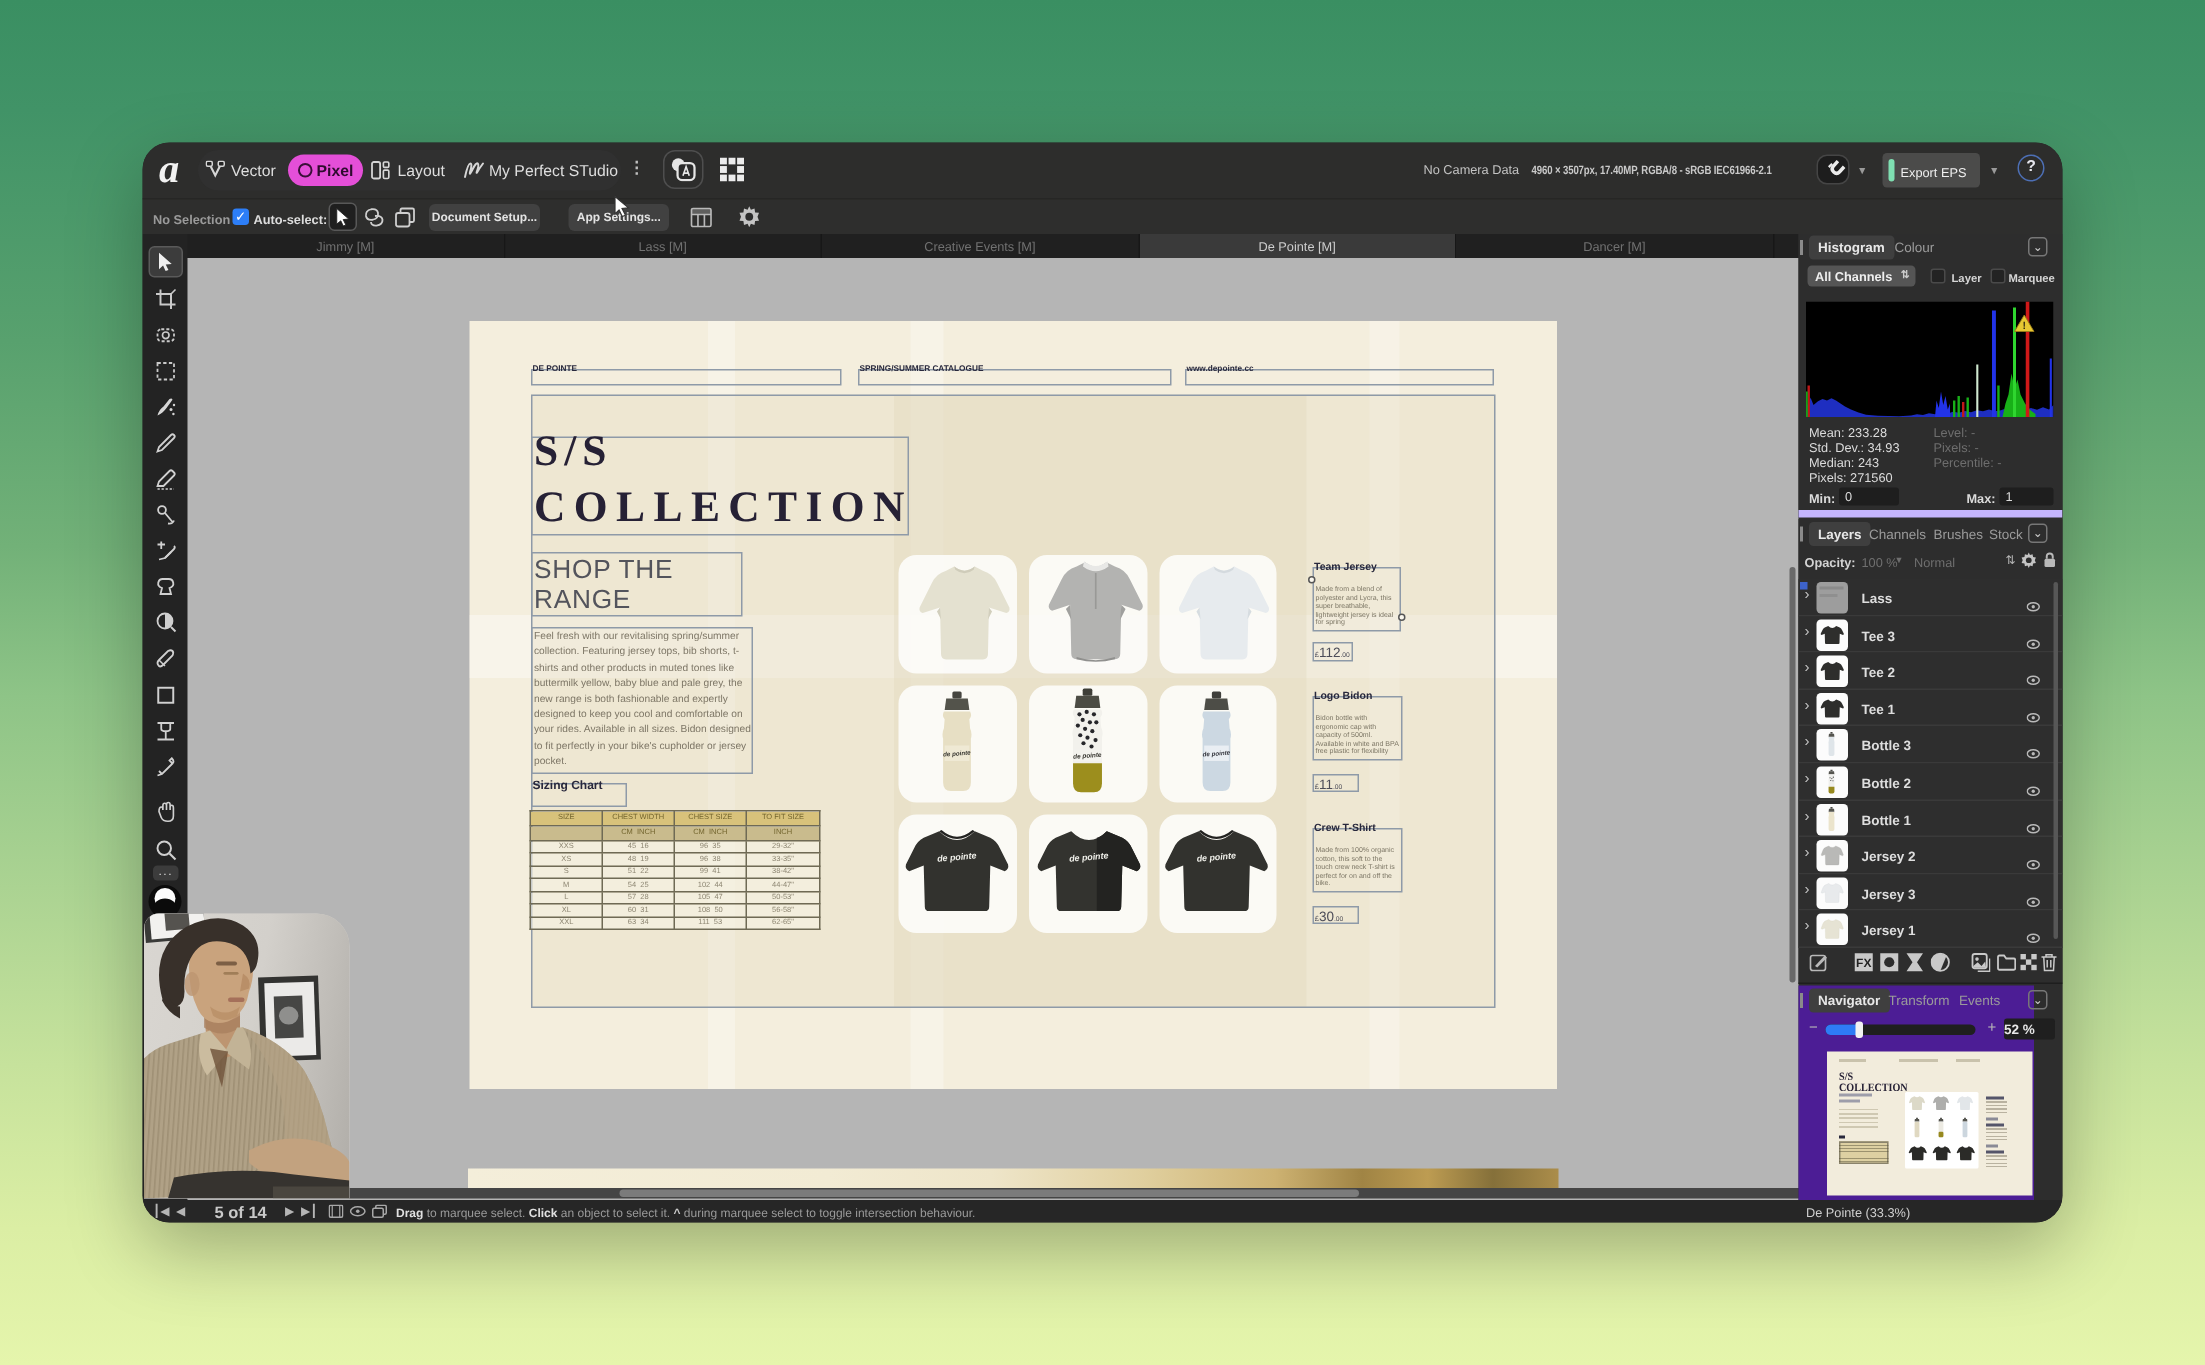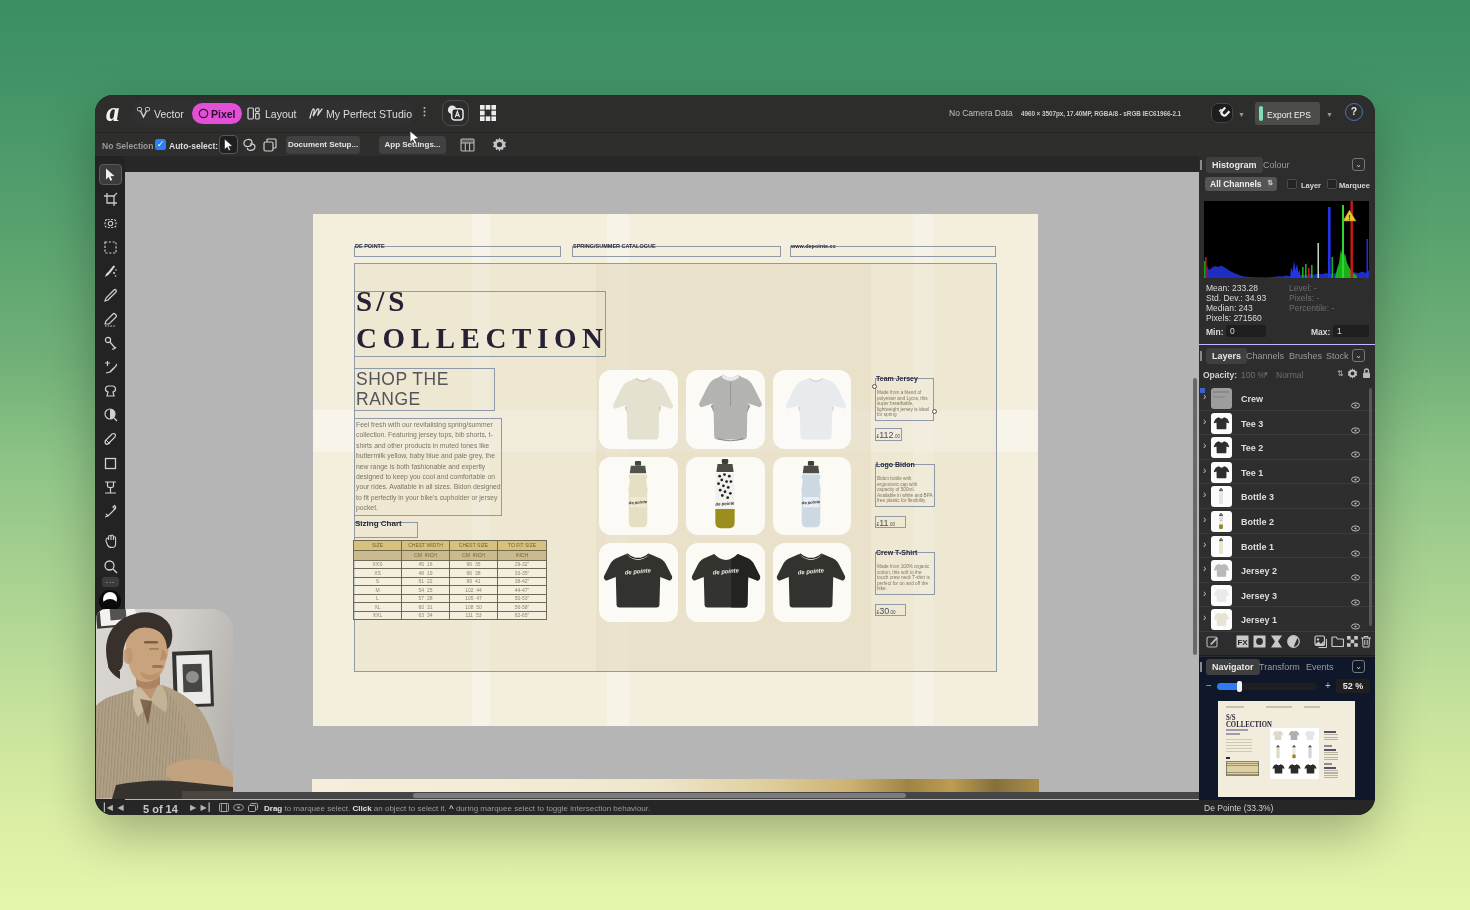--- a/index.html
+++ b/index.html
@@ -136,20 +136,27 @@
         <path d="M1 5 L14 5 M5.3 5 L5.3 13 M9.6 5 L9.6 13" stroke="#b9b9b9" stroke-width="1.1"></path>
         <rect x="1" y="1" width="13" height="4" fill="#b9b9b9" opacity="0.35"></rect>
       </svg>
     <svg class="abs" style="left:397px;top:4px" width="15" height="15" viewBox="0 0 15 15">
         <path d="M7.5 0.5 L8.6 2.8 L11 2 L11.4 4.6 L14 4.9 L13 7.5 L14 10.1 L11.4 10.4 L11 13 L8.6 12.2 L7.5 14.5 L6.4 12.2 L4 13 L3.6 10.4 L1 10.1 L2 7.5 L1 4.9 L3.6 4.6 L4 2 L6.4 2.8Z" fill="#c4c4c4"></path>
         <circle cx="7.5" cy="7.5" r="2.6" fill="#2c2c2c"></circle>
       </svg>
     <svg class="abs" style="left:313px;top:-3px" width="13" height="16" viewBox="0 0 13 16">
         <path d="M2 1 L11 8.5 L6.7 9 L9 13.5 L6.8 14.4 L4.7 10 L2 12.6Z" fill="#fff" stroke="#333" stroke-width="0.8"></path>
       </svg>
+  </div>
+  <div id="tabstrip">
+    <div class="dtab">Jimmy [M]</div>
+    <div class="dtab">Lass [M]</div>
+    <div class="dtab">Creative Events [M]</div>
+    <div class="dtab active">De Pointe [M]</div>
+    <div class="dtab">Dancer [M]</div>
   </div>
   <div id="leftbar">
     <div class="abs" style="left:4px;top:8px;width:23px;height:21px;background:#3c3c3c;border:1px solid #5a5a5a;border-radius:4px"></div>
     <svg class="tool" style="top:11px" viewBox="0 0 15 15">
         <path d="M3 1.5 L11.5 9 L7.5 9.3 L9.3 13 L7.4 13.7 L5.7 10 L3 12.5Z" fill="#f0f0f0"></path>
       </svg>
     <svg class="tool" style="top:36px" viewBox="0 0 15 15">
         <path d="M4 1 L4 11 L14 11 M1 4 L11 4 L11 14" stroke="#c9c9c9" stroke-width="1.3" fill="none"></path>
         <path d="M11 4 L14 1" stroke="#c9c9c9" stroke-width="1.1"></path>
       </svg>
@@ -408,21 +415,21 @@
     </div>
 
     <div class="abs" style="left:187px;top:607px;width:727px;height:19px;background:linear-gradient(90deg,#f4eeda 0%,#f2ebd4 33%,#eee5c9 48%,#e0cf9e 62%,#cdb272 74%,#a08444 82%,#bd9c52 88%,#85703a 94%,#ab8d4a 100%)"></div>
 
     <div class="abs" style="left:0;top:620px;width:1075px;height:7px;background:#454545"></div>
     <div class="abs" style="left:288px;top:621px;width:493px;height:5px;background:#7b7b7b;border-radius:3px"></div>
     <div class="abs" style="left:1068px;top:206px;width:4px;height:277px;background:#565656;border-radius:2px;opacity:0.8"></div>
   </div>
   <div id="rpanel">
 
-    <div class="abs" style="left:0;top:0;width:176px;height:189px;background:#2d2d2d;border-bottom:1px solid #c4b5fd">
+    <div class="abs" style="left:0;top:0;width:176px;height:189px;background:#2d2d2d;border-bottom:5px solid #c4b5fd">
       <div class="abs" style="left:1px;top:4px;width:2px;height:10px;background:#8a8a8a"></div>
       <div class="abs ptab" style="left:7px;top:1px;padding:3px 6px;font-size:9px">Histogram</div>
       <div class="abs" style="left:64px;top:4px;color:#9b9b9b;font-size:9px">Colour</div>
       <div class="chev" style="left:153px;top:2px">⌄</div>
       <div class="abs" style="left:6px;top:21px;width:72px;height:14px;background:#555;border-radius:3px;color:#efefef;font-size:8.5px;font-weight:bold;padding:2px 5px">All Channels<span style="position:absolute;right:4px;top:2px;font-size:7px;color:#ccc">⇅</span></div>
       <div class="abs" style="left:88px;top:23px;width:10px;height:10px;background:#232323;border:1px solid #4a4a4a;border-radius:2px"></div>
       <div class="abs" style="left:102px;top:24.5px;color:#d6d6d6;font-size:7.5px;font-weight:bold">Layer</div>
       <div class="abs" style="left:128px;top:23px;width:10px;height:10px;background:#232323;border:1px solid #4a4a4a;border-radius:2px"></div>
       <div class="abs" style="left:140px;top:24.5px;color:#d6d6d6;font-size:7.5px;font-weight:bold">Marquee</div>
       <svg class="abs" style="left:5px;top:45px" width="165" height="77" viewBox="0 0 165 77">
@@ -473,21 +480,21 @@
           <rect x="1" y="4.5" width="7" height="5.5" rx="1" fill="#b9b9b9"></rect>
           <path d="M2.5 4.5 L2.5 3 Q2.5 1 4.5 1 Q6.5 1 6.5 3 L6.5 4.5" fill="none" stroke="#b9b9b9" stroke-width="1.3"></path>
         </svg>
       <div id="layerlist" class="abs" style="left:0;top:40px;width:176px">
         <div class="lrow">
             <span class="lx">›</span>
             <span class="lth" style="background:#9d9d9d">
               <span style="position:absolute;left:2px;top:3px;width:16px;height:2px;background:#8a8a8a"></span>
               <span style="position:absolute;left:2px;top:8px;width:12px;height:2px;background:#8f8f8f"></span>
             </span>
-            <span class="lnm">Crew</span>
+            <span class="lnm">Lass</span>
             <span class="leye"><svg width="9" height="7" viewBox="0 0 9 7">
                 <ellipse cx="4.5" cy="3.5" rx="4" ry="2.6" fill="none" stroke="#b9b9b9"></ellipse>
                 <circle cx="4.5" cy="3.5" r="1.1" fill="#b9b9b9"></circle>
               </svg></span>
             <span style="position:absolute;left:1px;top:2px;width:5px;height:5px;background:#3d62c9"></span>
           </div>
         <div class="lrow">
             <span class="lx">›</span>
             <span class="lth"><svg width="17" height="15" viewBox="0 0 100 90" style="margin:3px 2px">
                 <path d="M34 8 L20 14 Q14 17 11 24 L4 38 Q3 42 7 44 L20 39 L21 76 Q21 80 25 80 L75 80 Q79 80 79 76 L80 39 L93 44 Q97 42 96 38 L89 24 Q86 17 80 14 L66 8 Q58 16 50 16 Q42 16 34 8Z" fill="#2e2e2c"></path>
@@ -634,32 +641,32 @@
           <rect x="8.2" y="1" width="3.6" height="3.6" fill="#c9c9c9"></rect>
           <rect x="4.6" y="4.6" width="3.6" height="3.6" fill="#c9c9c9"></rect>
           <rect x="1" y="8.2" width="3.6" height="3.6" fill="#c9c9c9"></rect>
           <rect x="8.2" y="8.2" width="3.6" height="3.6" fill="#c9c9c9"></rect>
         </svg>
       <svg class="abs" style="left:161px;top:289px" width="12" height="13" viewBox="0 0 12 13">
           <path d="M1 3 L11 3 M4 3 L4 1.5 L8 1.5 L8 3 M2.5 3 L3 12 L9 12 L9.5 3 M4.8 5 L4.8 10 M7.2 5 L7.2 10" stroke="#c9c9c9" stroke-width="1" fill="none"></path>
         </svg>
     </div>
 
-    <div class="abs" style="left:0;top:501px;width:176px;height:143px;background:#0f172a">
+    <div class="abs" style="left:0;top:501px;width:157px;height:143px;background:#4c1d95">
       <div class="abs" style="left:1px;top:5px;width:2px;height:10px;background:#8a8a8a"></div>
       <div class="abs ptab" style="left:7px;top:2px;padding:3px 6px;font-size:9px">Navigator</div>
       <div class="abs" style="left:60px;top:5px;color:#9b9b9b;font-size:9px">Transform</div>
       <div class="abs" style="left:107px;top:5px;color:#9b9b9b;font-size:9px">Events</div>
       <div class="chev" style="left:153px;top:3px">⌄</div>
       <div class="abs" style="left:5px;top:24px;width:10px;height:10px;color:#b9b9b9;font-size:10px;line-height:10px;text-align:center">−</div>
       <div class="abs" style="left:18px;top:26px;width:100px;height:7px;background:#1f1f1f;border-radius:4px"></div>
       <div class="abs" style="left:18px;top:26px;width:22px;height:7px;background:#2e7bf6;border-radius:4px 0 0 4px"></div>
       <div class="abs" style="left:38px;top:24px;width:5px;height:11px;background:#f2f2f2;border-radius:2px"></div>
       <div class="abs" style="left:124px;top:24px;width:10px;height:10px;color:#b9b9b9;font-size:10px;line-height:10px;text-align:center">+</div>
-      <div class="abs" style="left:137px;top:22px;width:34px;height:14px;background:#1f1f1f;border-radius:2px;color:#e8e8e8;font-size:9px;font-weight:bold;text-align:center;line-height:14px">52 %</div>
+      <div class="abs" style="left:137px;top:22px;width:34px;height:14px;background:#1f1f1f;border-radius:2px;color:#e8e8e8;font-size:9px;font-weight:bold;text-align:left;line-height:14px">52 %</div>
       <div id="navthumb" class="abs" style="left:19px;top:44px;width:137px;height:96px;background:#f2ecdc">
         <div class="abs" style="left:8px;top:5px;width:18px;height:2px;background:#c9c2ac"></div>
         <div class="abs" style="left:48px;top:5px;width:26px;height:2px;background:#c9c2ac"></div>
         <div class="abs" style="left:86px;top:5px;width:16px;height:2px;background:#c9c2ac"></div>
         <div class="abs" style="left:8px;top:13px;font-family:'Liberation Serif',serif;font-weight:bold;font-size:7.5px;line-height:7px;color:#262135;transform:scaleX(0.9);transform-origin:0 0">S/S<br>COLLECTION</div>
         <div class="abs" style="left:8px;top:28px;width:22px;height:2px;background:#9d9daa"></div>
         <div class="abs" style="left:8px;top:32px;width:14px;height:2px;background:#9d9daa"></div>
         <div class="abs" style="left:8px;top:38px;width:26px;height:14px;background:repeating-linear-gradient(180deg,#cfc8b2 0 1px,transparent 1px 3px)"></div>
         <div class="abs" style="left:8px;top:56px;width:4px;height:2px;background:#28283c"></div>
         <div class="abs" style="left:8px;top:60px;width:33px;height:15px;background:#ddd0a2;border:0.5px solid #8a836b"></div>

